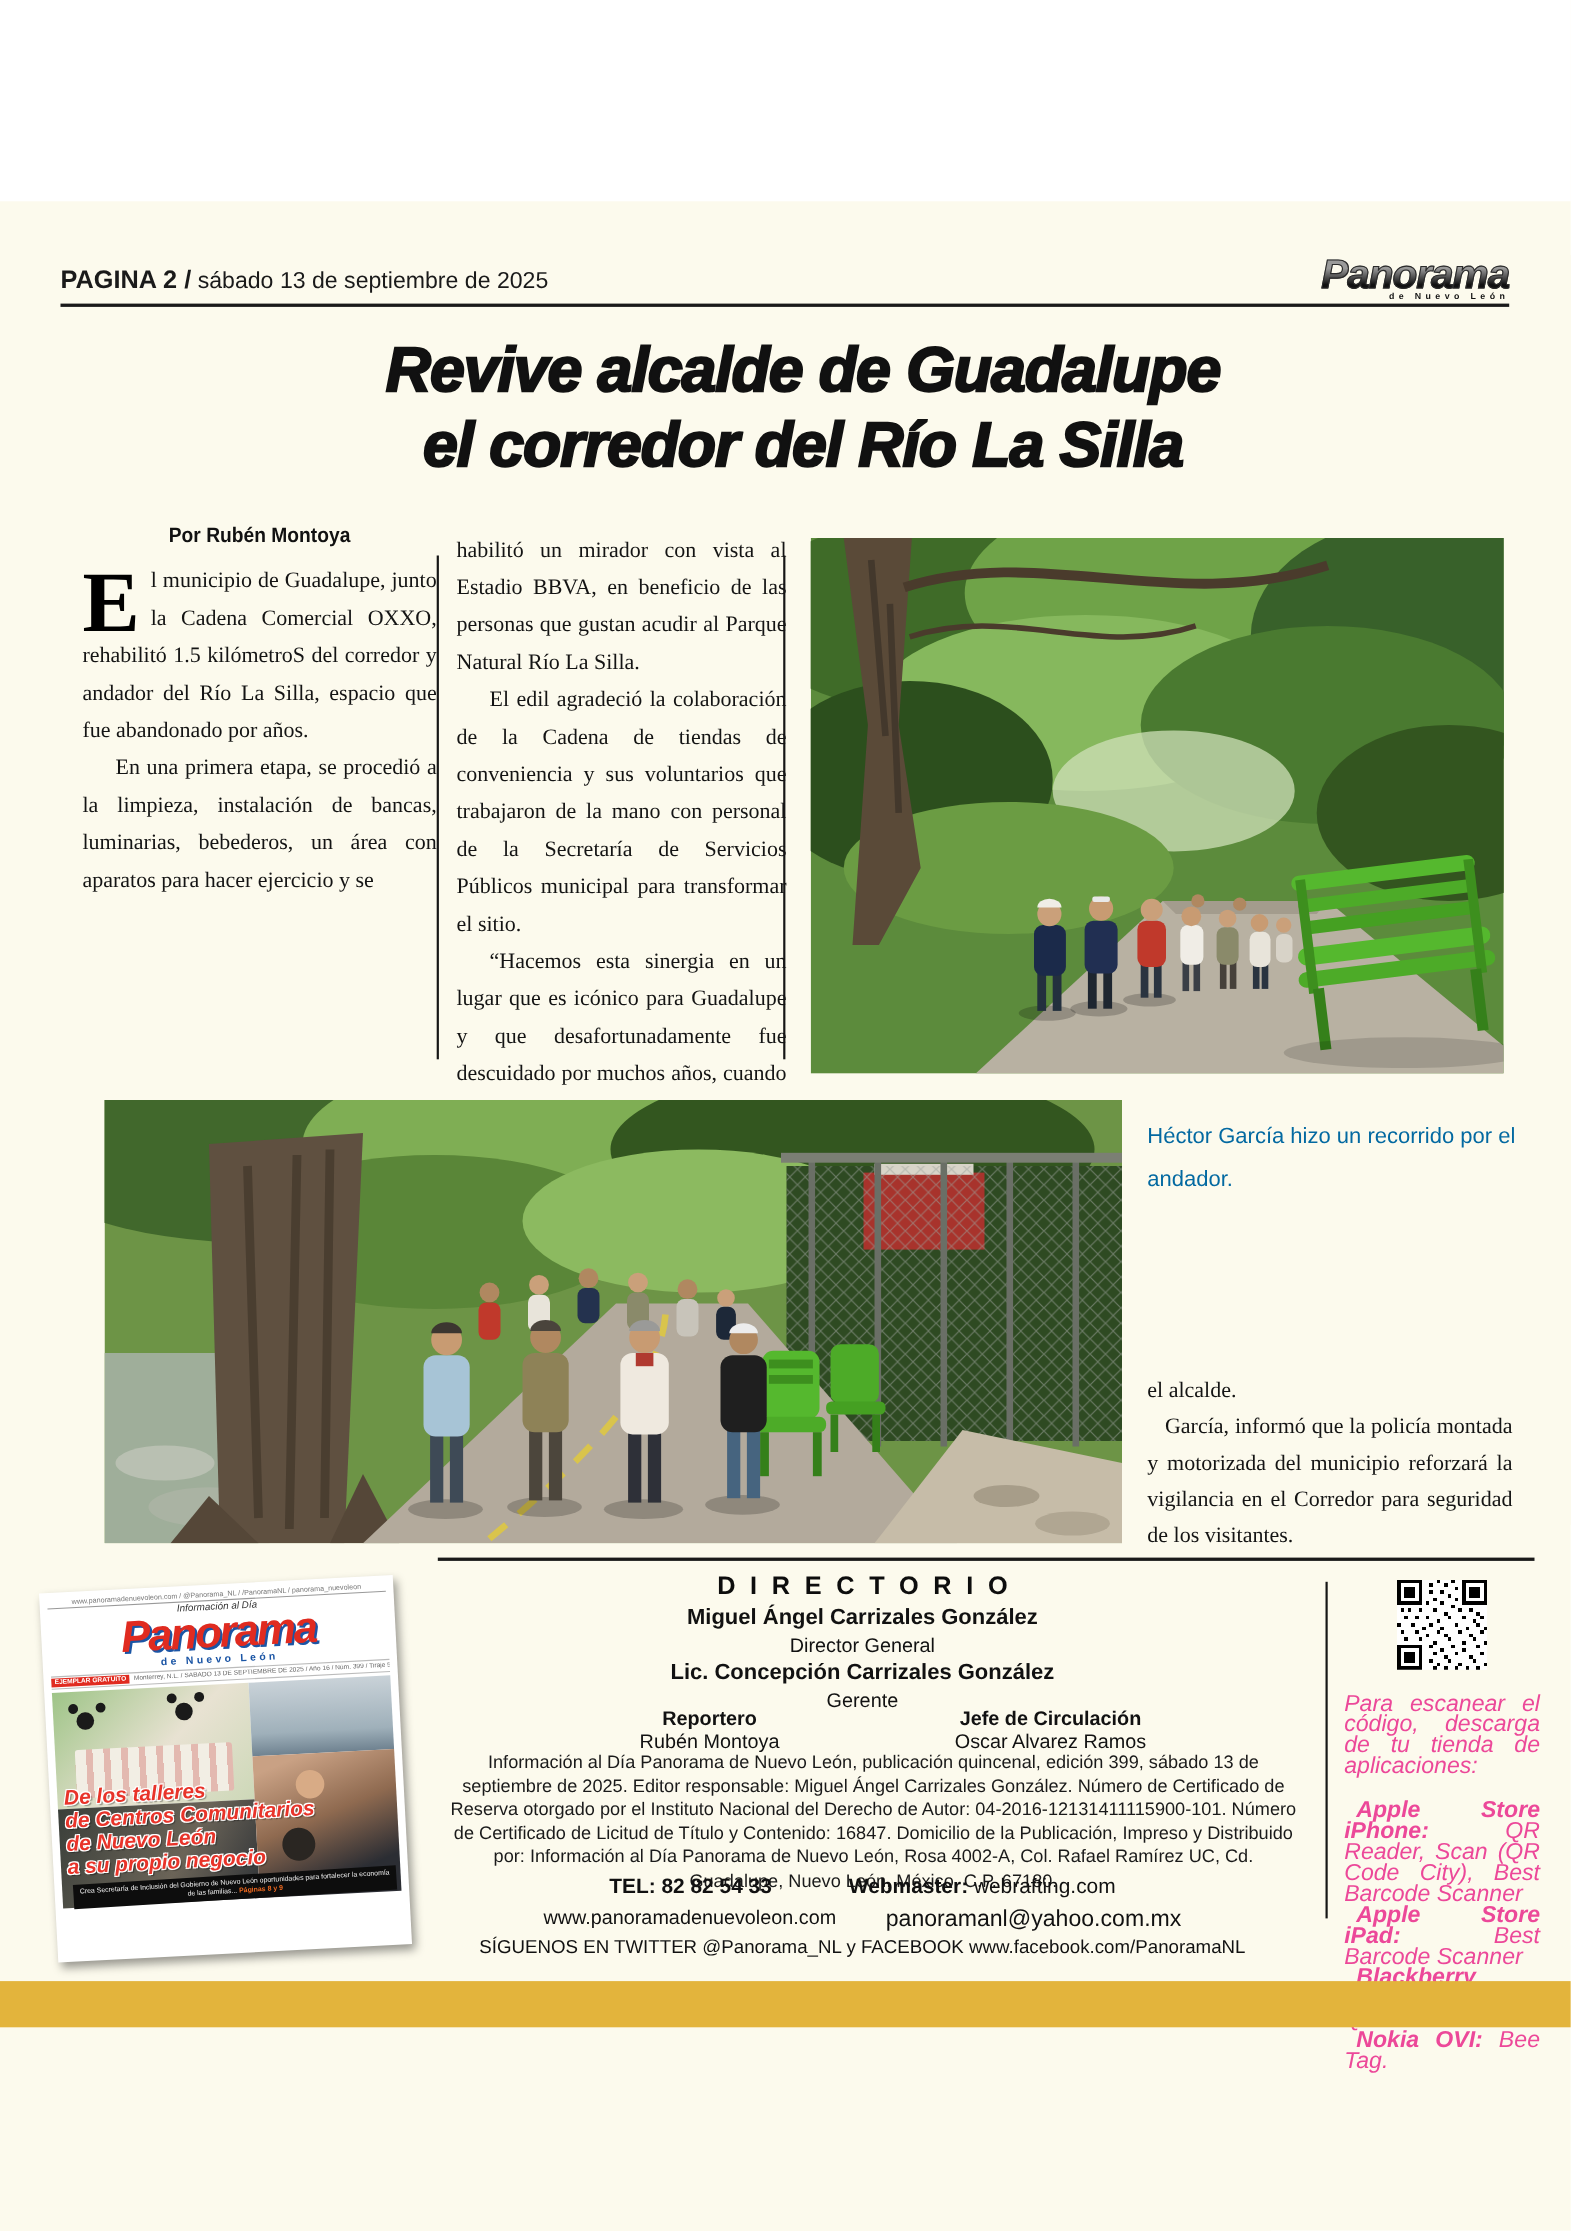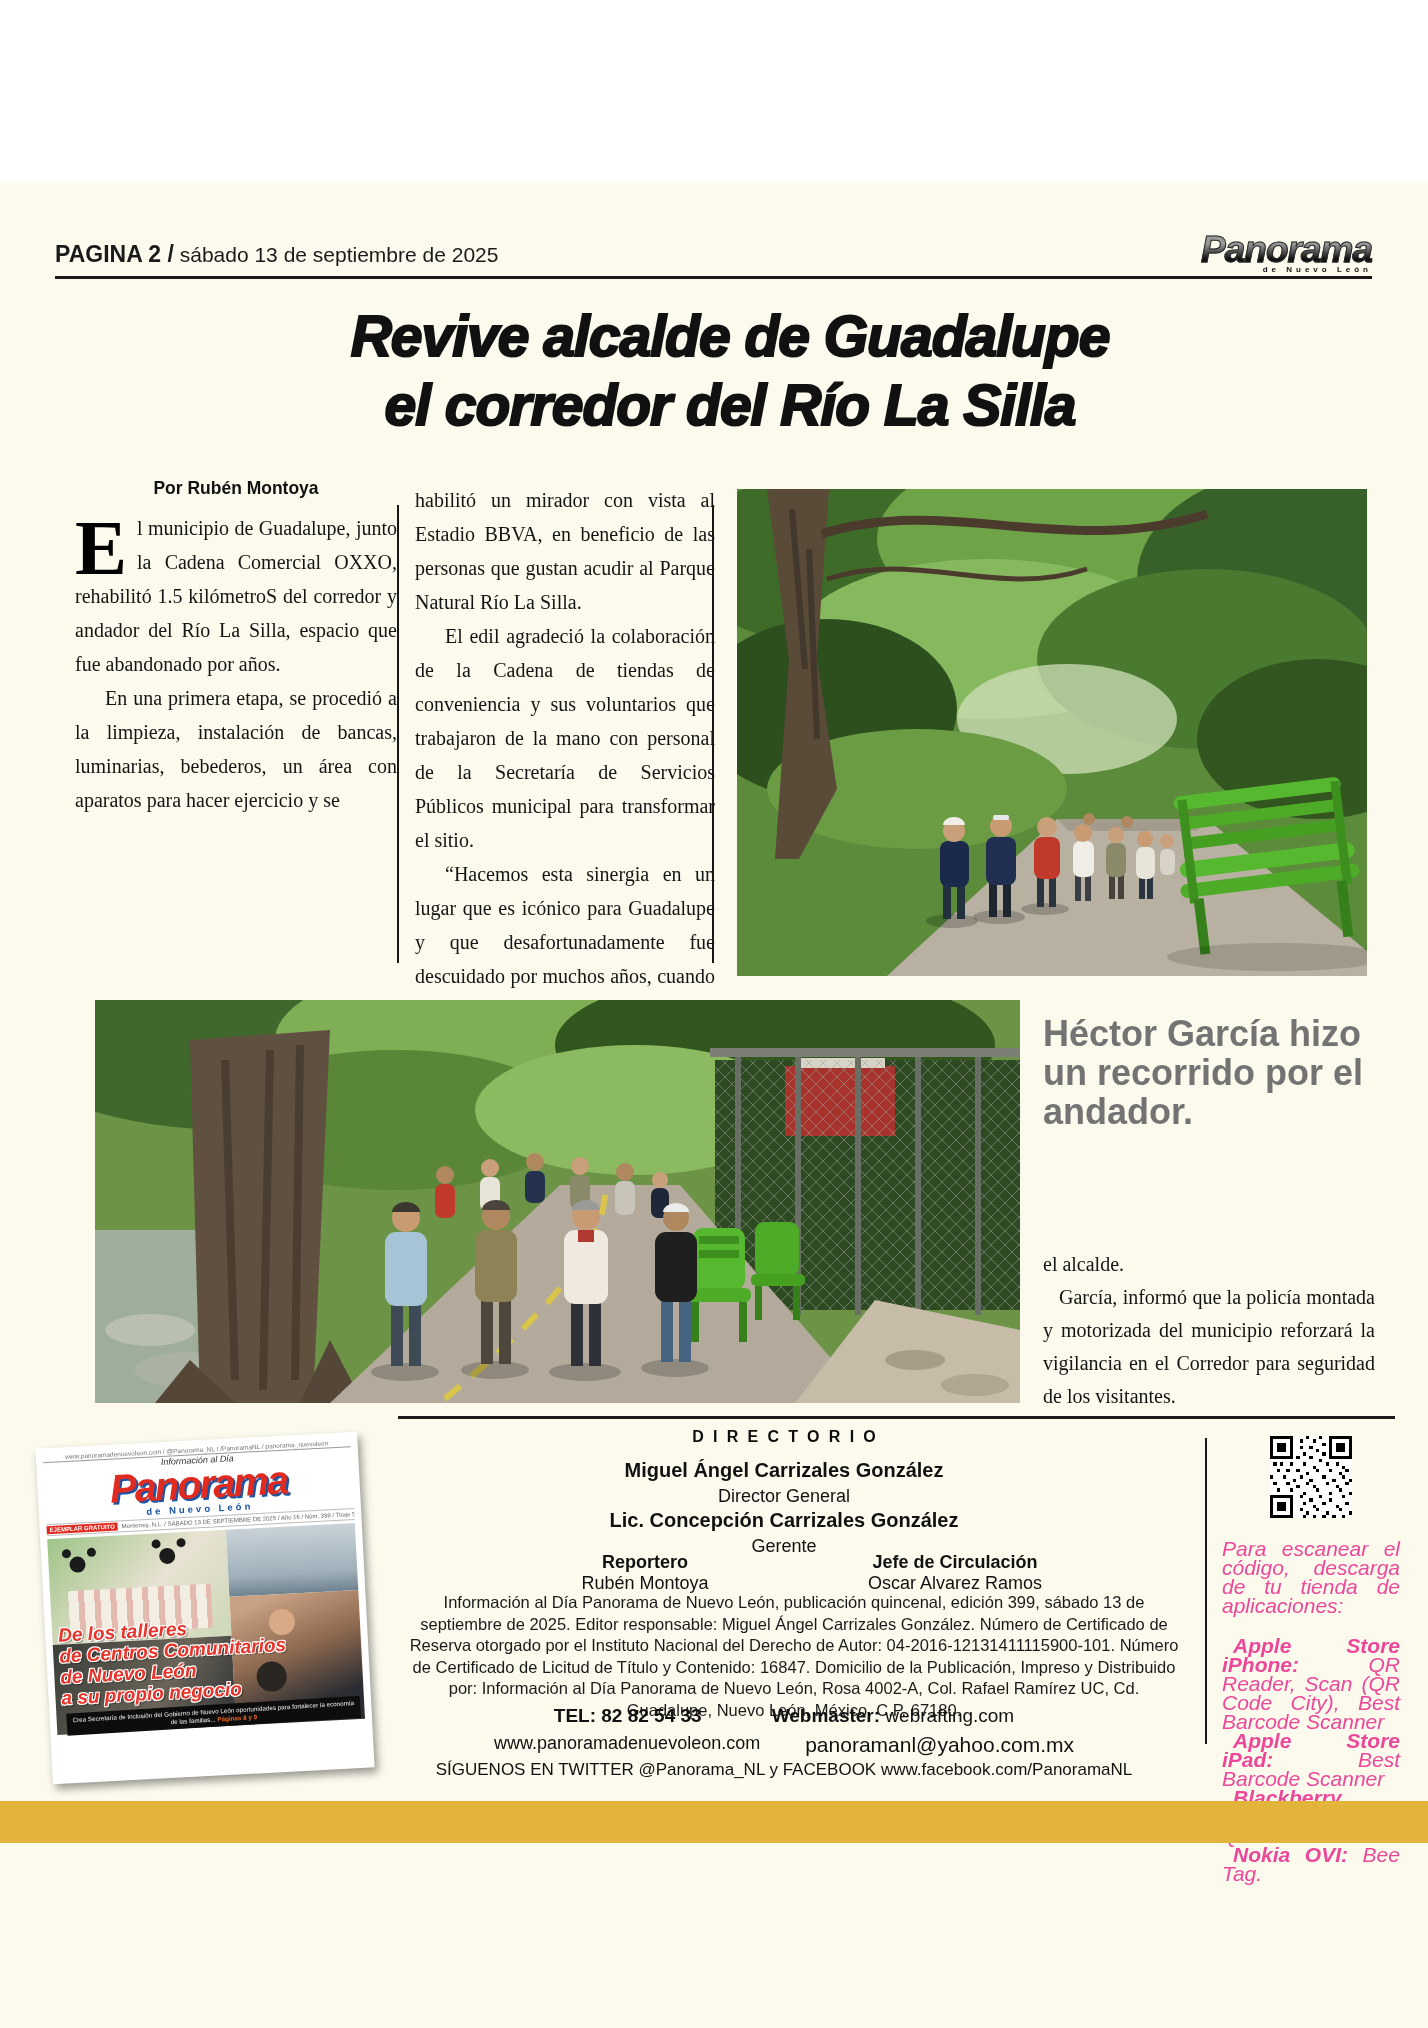--- a/index.html
+++ b/index.html
@@ -38,28 +38,28 @@
   .vrule{width:2px;background:#161616;}
   #vr1{left:397px;top:505px;height:458px;}
   #vr2{left:712px;top:505px;height:458px;}
 
   
   #photo1{left:737px;top:489px;width:630px;height:487px;}
   #photo2{left:95px;top:1000px;width:925px;height:403px;}
   #photo1 svg,#photo2 svg{display:block;width:100%;height:100%;}
 
   
-  #pullquote{left:1043px;top:1014px;width:345px;font-weight:700;font-size:36px;line-height:39px;color:#737373;}
+  #pullquote{left:1043px;top:1014px;width:345px;font-weight:400;font-size:20px;line-height:39px;color:#0369a1;}
   #cont{left:1043px;top:1248px;width:332px;font-family:"Liberation Serif",serif;font-size:20px;
     line-height:33px;text-align:justify;color:#141414;}
   #cont p{margin:0;} #cont p.ind{text-indent:16px;}
 
   
   #dir-rule{left:398px;top:1416px;width:997px;height:3px;background:#1a1a1a;}
-  #dir-title{left:398px;top:1428px;width:772px;text-align:center;font-weight:700;font-size:16px;
+  #dir-title{left:398px;top:1428px;width:772px;text-align:center;font-weight:700;font-size:23px;
     letter-spacing:.58em;text-indent:.58em;color:#0d0d0d;}
   .dir-line{left:398px;width:772px;text-align:center;}
   #dir-name1{top:1459px;font-weight:700;font-size:20px;}
   #dir-role1{top:1486px;font-size:18px;}
   #dir-name2{top:1509px;font-weight:700;font-size:20px;}
   #dir-role2{top:1536px;font-size:18px;}
   .dir-pair{top:1552px;width:330px;text-align:center;}
   #pair-rep{left:480px;} #pair-cir{left:790px;}
   .dir-pair .r{font-weight:700;font-size:18px;}
   .dir-pair .n{font-size:18px;}

